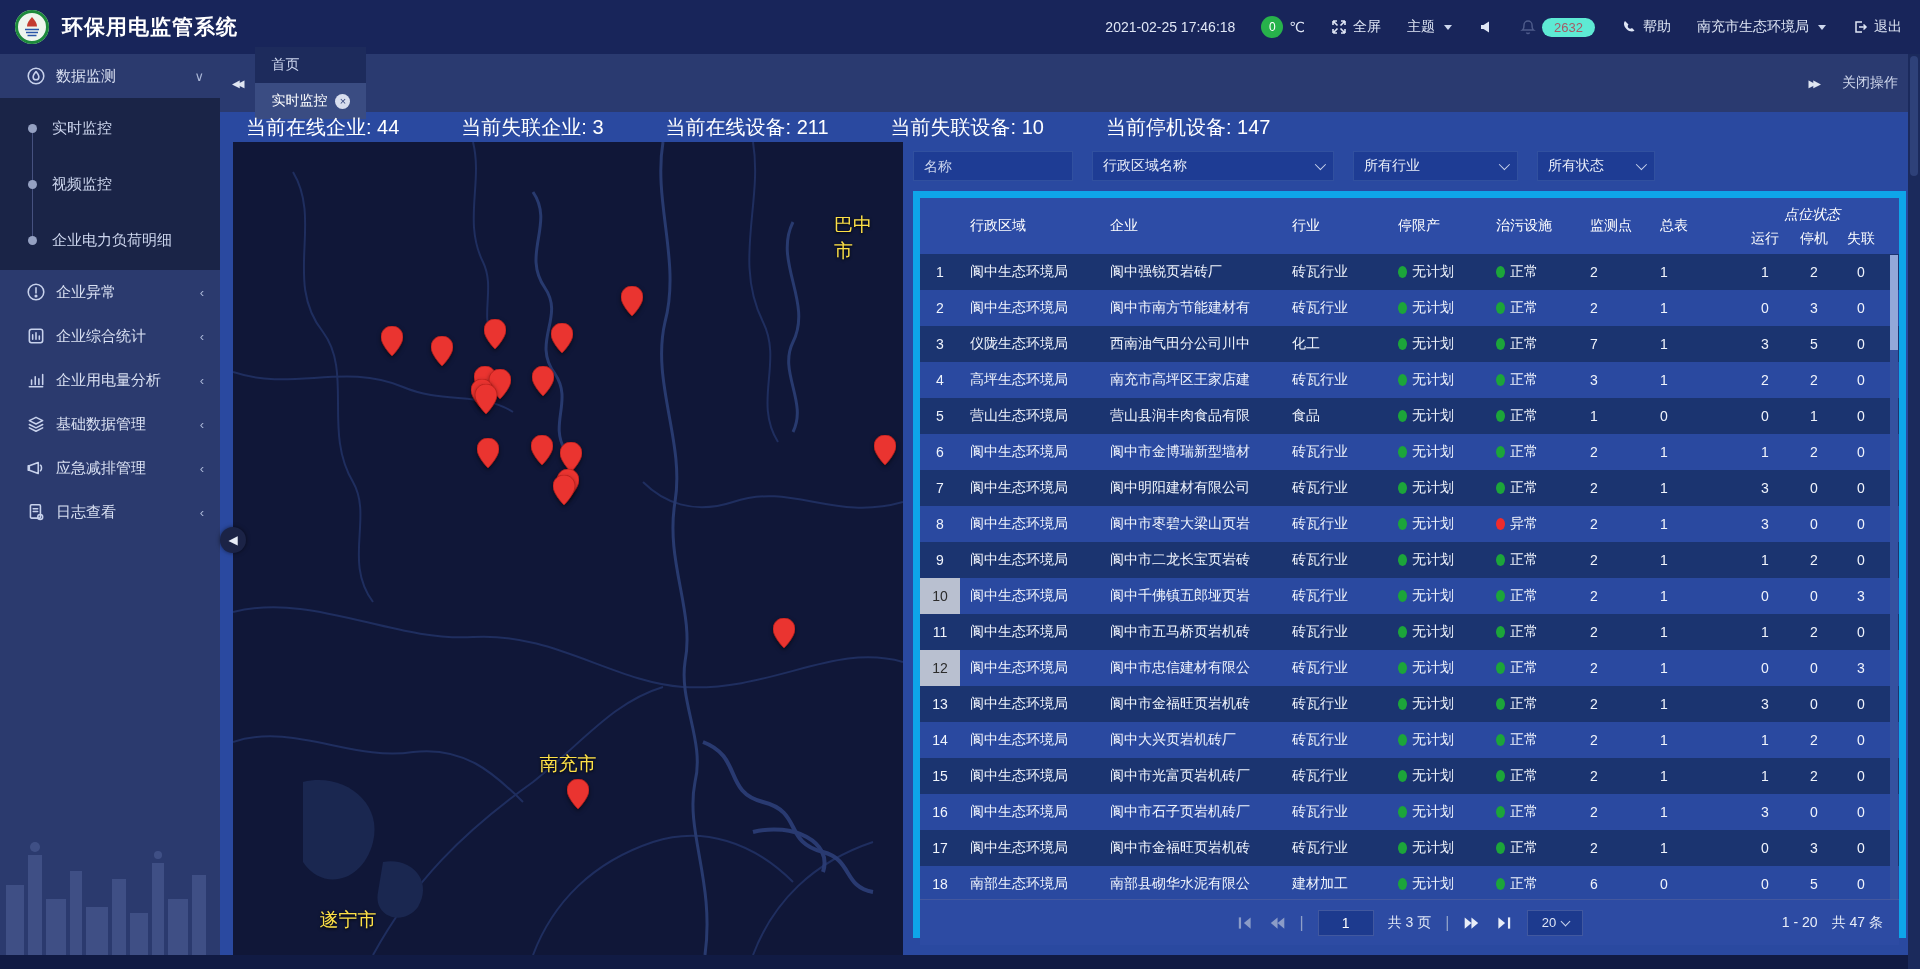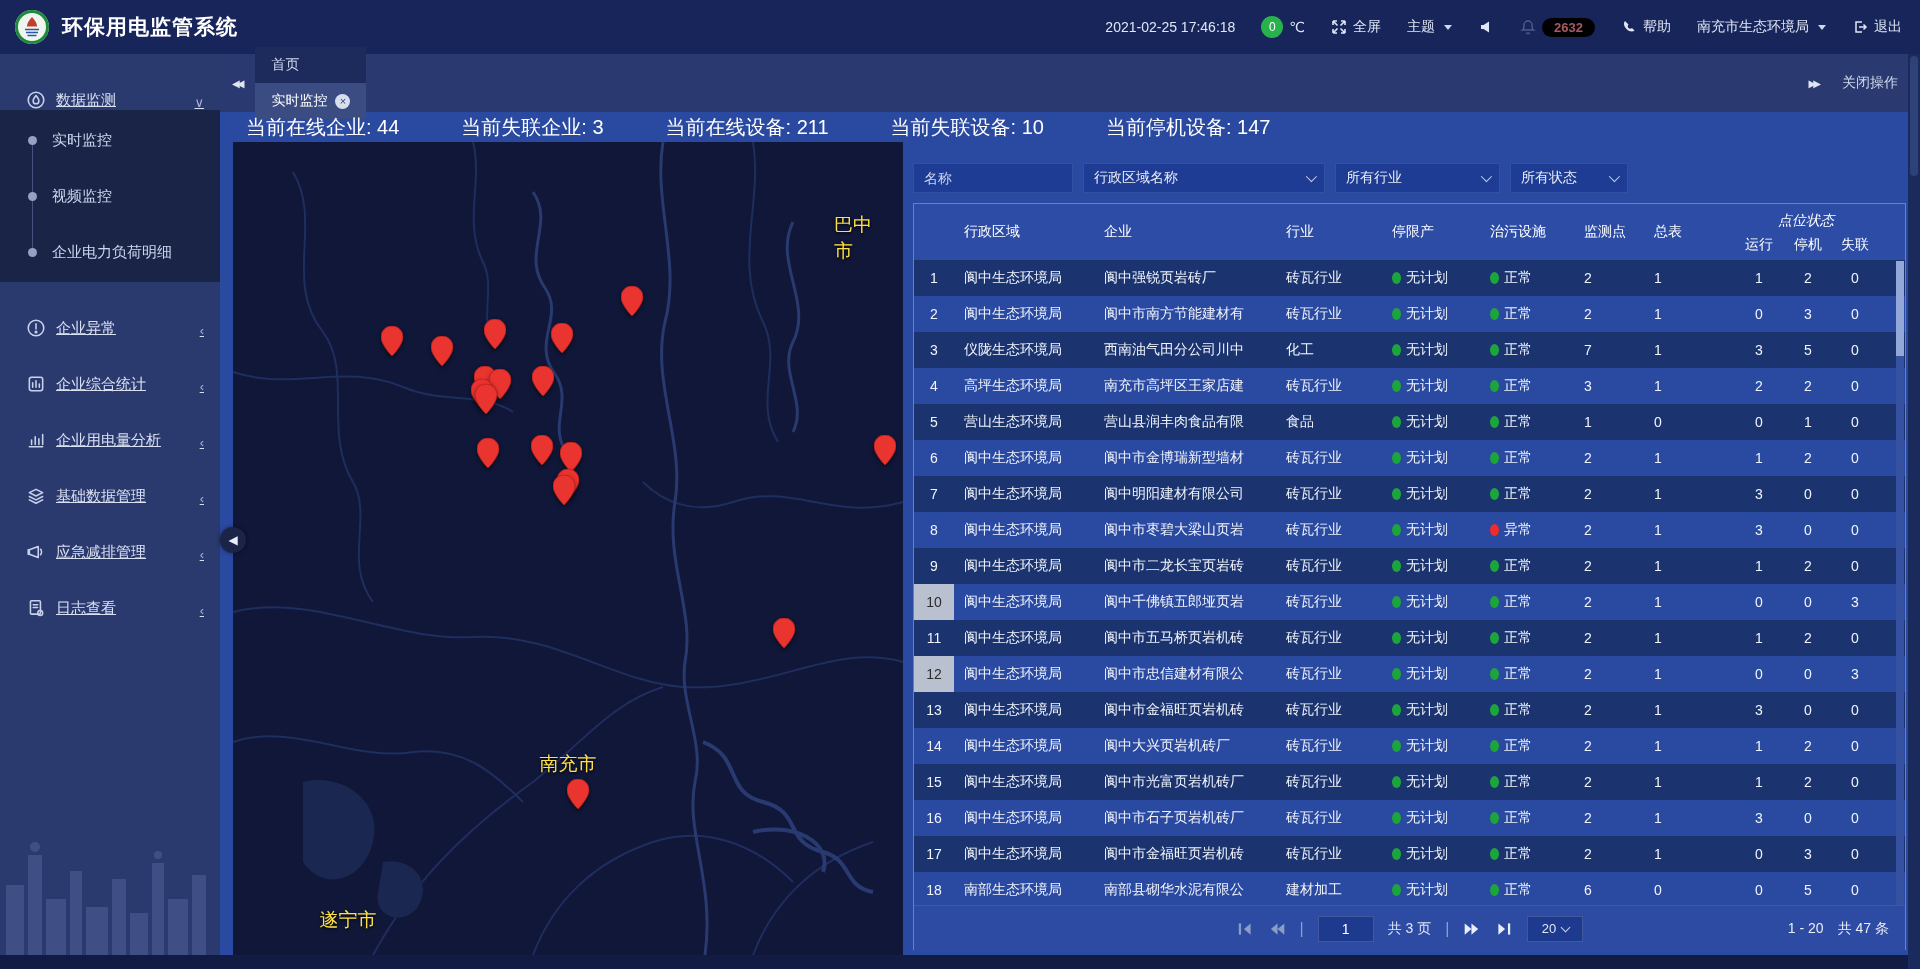--- a/index.html
+++ b/index.html
@@ -10,29 +10,29 @@
   
   .hdr { height:54px; background:#18255a; display:flex; align-items:center; padding:0 18px 0 14px; flex:0 0 54px; }
   .logo { width:36px; height:36px; flex:0 0 36px; }
   .hdr-title { font-size:21px; font-weight:bold; color:#fff; margin-left:12px; letter-spacing:1px; }
   .hdr-right { margin-left:auto; display:flex; align-items:center; gap:26px; font-size:14px; color:#dfe6f5; }
   .hdr-item { display:flex; align-items:center; gap:6px; white-space:nowrap; }
   .temp-badge { width:22px; height:22px; border-radius:50%; background:#27b24b; color:#fff; font-size:12px; display:flex; align-items:center; justify-content:center; }
   .hicon { width:16px; height:16px; display:inline-block; }
   .hicon svg { width:100%; height:100%; }
   .caret { display:inline-block; width:0; height:0; border-left:4px solid transparent; border-right:4px solid transparent; border-top:5px solid #cfd8ee; margin-left:3px; }
-  .notif-pill { background:#000000; color:#a65a66; border-radius:10px; padding:2px 12px; font-size:13px;font-weight:bold; }
+  .notif-pill { background:#5eead4; color:#a65a66; border-radius:10px; padding:2px 12px; font-size:13px; }
   .bell { opacity:.45; }
 
   
   .body-row { flex:1; display:flex; min-height:0; }
 
   
   .sidebar { width:220px; flex:0 0 220px; background:#2b3a6e; position:relative; overflow:hidden; }
-  .side-item { height:56px; display:flex; align-items:flex-end; padding:0 16px 0 26px; gap:10px; font-size:15px; color:#d9e0f2; cursor:pointer; position:relative;text-decoration:underline; }
+  .side-item { height:44px; display:flex; align-items:center; padding:0 16px 0 26px; gap:10px; font-size:15px; color:#d9e0f2; cursor:pointer; position:relative; }
   .s-icon { width:20px; height:20px; flex:0 0 20px; }
   .s-icon svg { width:100%; height:100%; fill:none; stroke:#c8d2ec; stroke-width:1.4; stroke-linecap:round; stroke-linejoin:round; }
   .s-chev { margin-left:auto; color:#aab6d6; font-size:13px; }
   .submenu { background:#1a2447; padding:2px 0; position:relative; }
   .submenu::before { content:""; position:absolute; left:32px; top:28px; bottom:28px; width:1px; background:#46517f; }
   .sub-item { height:56px; display:flex; align-items:center; padding-left:52px; font-size:15px; color:#cdd6ee; position:relative; cursor:pointer; }
   .sub-item .dot { position:absolute; left:28px; width:9px; height:9px; border-radius:50%; background:#95a1c2; }
   .skyline { position:absolute; bottom:0; left:0; width:220px; opacity:.2; }
 
   
@@ -51,28 +51,28 @@
 
   
   .map { width:670px; flex:0 0 670px; background:#101738; position:relative; overflow:visible; }
   .map svg.roads { position:absolute; inset:0; width:100%; height:100%; }
   .city-label { position:absolute; color:#fde047; font-size:19px; text-shadow:0 1px 3px #000; transform:translate(-50%,-50%); }
   .pin { position:absolute; width:22px; height:30px; cursor:pointer; filter:drop-shadow(0 2px 2px rgba(0,0,0,.5)); }
   .map-handle { position:absolute; left:-13px; top:385px; width:26px; height:26px; border-radius:50%; background:#1b2346; color:#e8edf8; display:flex; align-items:center; justify-content:center; font-size:12px; cursor:pointer; z-index:5; box-shadow:0 0 4px rgba(0,0,0,.5); }
 
   
   .panel { flex:1; display:flex; flex-direction:column; min-width:0; }
-  .filters { display:flex; gap:10px; margin:21px 0 10px 0; height:30px; flex:0 0 30px; }
+  .filters { display:flex; gap:19px; margin:9px 0 10px 0; height:30px; flex:0 0 30px; }
   .f-input { width:160px; background:#1e3c94; border:1px solid #31509f; color:#e8edf8; font-size:14px; padding:0 10px; height:30px; font-family:inherit; }
   .f-input::placeholder { color:#c9d3ec; opacity:1; }
   .f-select { background:#1e3c94; border:1px solid #31509f; height:30px; display:flex; align-items:center; padding:0 10px; font-size:14px; color:#e8edf8; cursor:pointer; }
   .f-select .chev { margin-left:auto; width:8px; height:8px; border-right:1.5px solid #c9d3ec; border-bottom:1.5px solid #c9d3ec; transform:rotate(45deg) translateY(-2px); margin-left:auto; }
   .f-select.w-region { width:242px; } .f-select.w-ind { width:165px; } .f-select.w-status { width:118px; }
 
-  .tablewrap { border:1px solid #0ea5e9; display:flex; flex-direction:column; position:relative; height:747px; }
+  .tablewrap { border:7px solid #0ea5e9; display:flex; flex-direction:column; position:relative; height:747px; }
   .thead, .trow { display:grid; grid-template-columns:40px 140px 182px 106px 98px 94px 70px 90px 50px 48px 46px; }
   .thead { background:#2d4ca6; height:56px; flex:0 0 56px; font-size:14px; color:#fff; position:relative; padding-right:10px; }
   .th { display:flex; align-items:center; padding-left:10px; grid-row:1 / span 2; }
   .th.c { justify-content:center; padding-left:0; grid-row:2; }
   .th-group { grid-column:9 / span 3; grid-row:1; display:flex; align-items:flex-end; justify-content:center; font-style:italic; padding-top:6px; }
   .thead { grid-template-rows:26px 30px; }
   .tbody { height:645px; overflow:hidden; flex:0 0 645px; position:relative; }
   .trow { height:36px; font-size:14px; color:#f0f4fc; cursor:pointer; padding-right:10px; }
   .trow.odd { background:#1b3470; }
   .trow.even { background:#2a49a0; }

